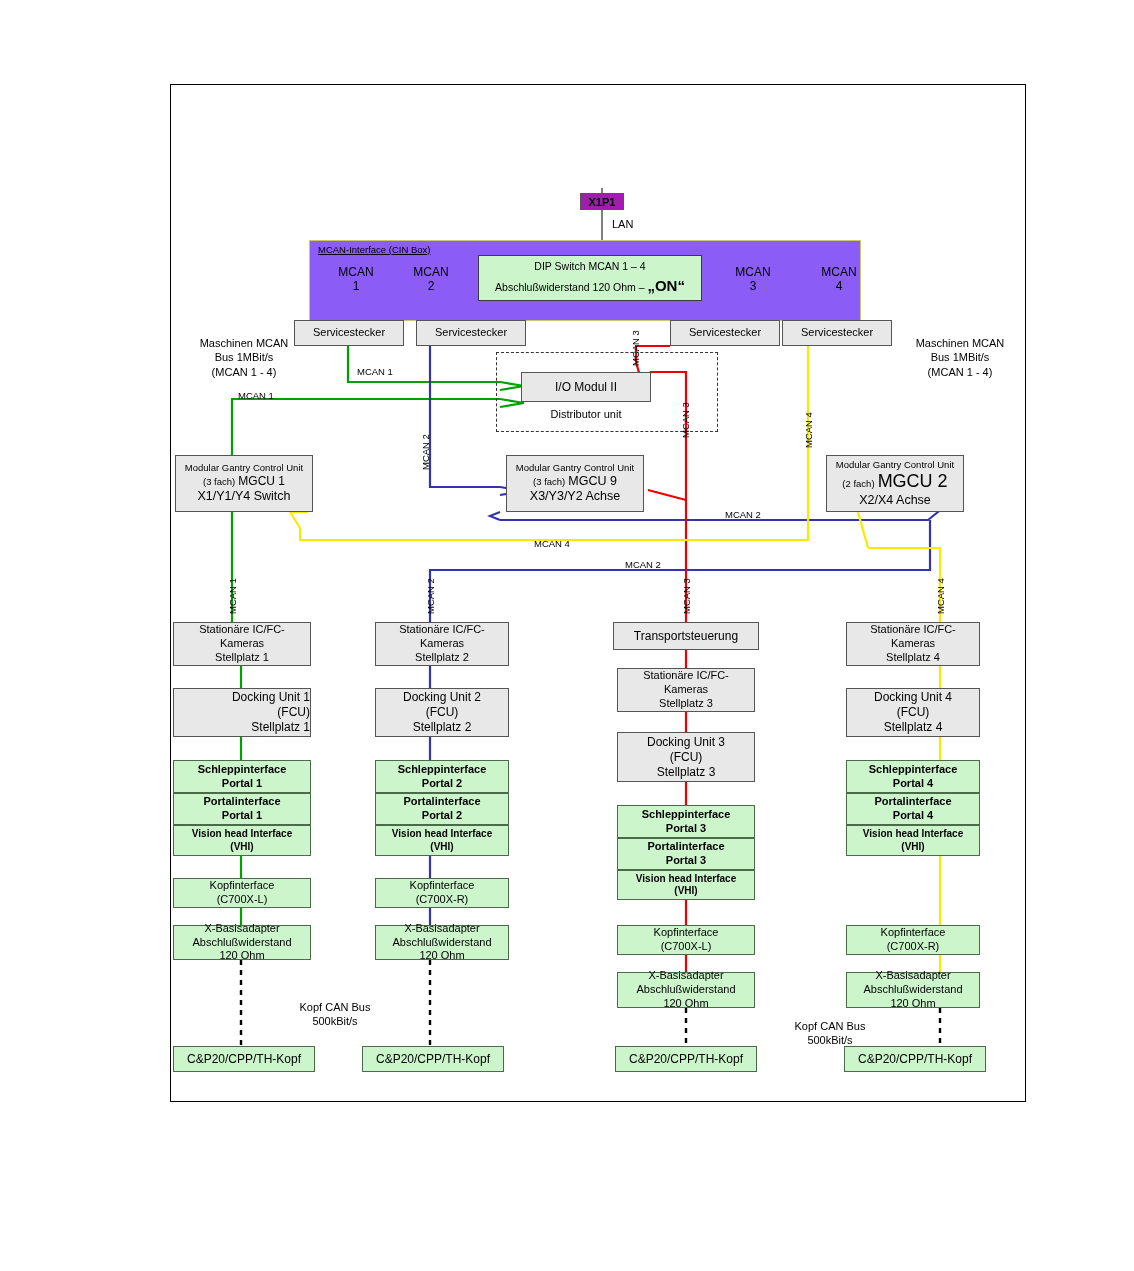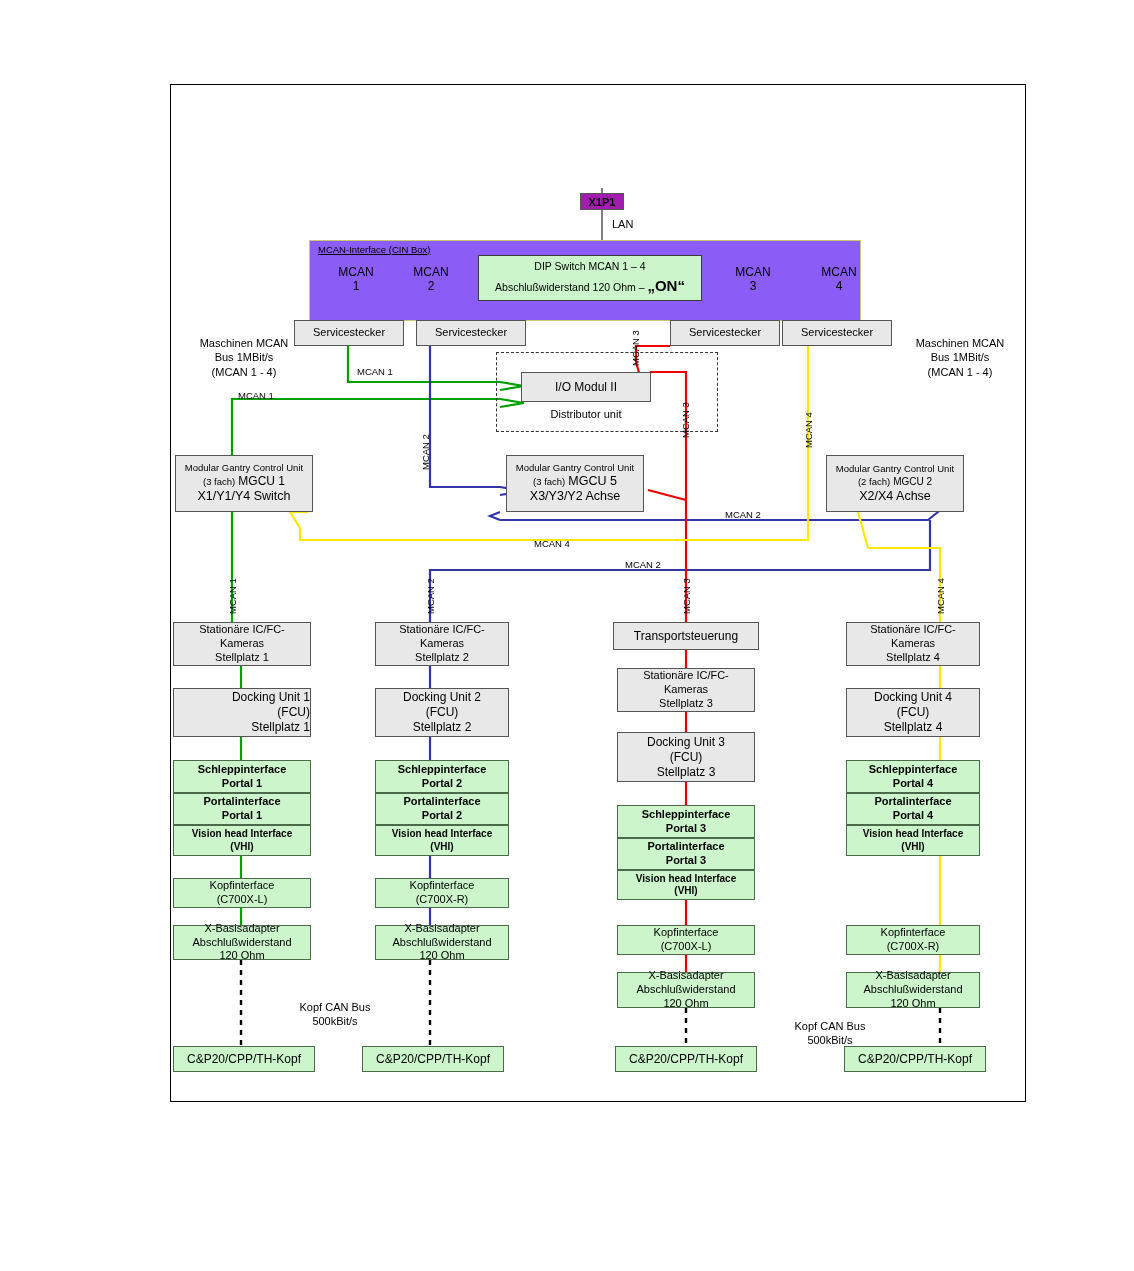--- a/index.html
+++ b/index.html
@@ -246,26 +246,26 @@
     <span>Distributor unit</span>
   </div>
 
   <div class="box" style="left:175px; top:455px; width:138px; height:57px;">
     <span class="l1" style="font-size:9.5px">Modular Gantry Control Unit</span>
     <span class="l2"><span style="font-size:9.5px">(3 fach)</span> <span style="font-size:12px">MGCU 1</span></span>
     <span class="l3" style="font-size:12.5px">X1/Y1/Y4 Switch</span>
   </div>
   <div class="box" style="left:506px; top:455px; width:138px; height:57px;">
     <span class="l1" style="font-size:9.5px">Modular Gantry Control Unit</span>
-    <span class="l2"><span style="font-size:9.5px">(3 fach)</span> <span style="font-size:12.5px">MGCU 5</span></span>
+    <span class="l2"><span style="font-size:9.5px">(3 fach)</span> <span style="font-size:12.5px">MGCU 9</span></span>
     <span class="l3" style="font-size:12.5px">X3/Y3/Y2 Achse</span>
   </div>
   <div class="box" style="left:826px; top:455px; width:138px; height:57px;">
     <span class="l1" style="font-size:9.5px">Modular Gantry Control Unit</span>
-    <span class="l2"><span style="font-size:9.5px">(2 fach)</span> <span style="font-size:10px">MGCU 2</span></span>
+    <span class="l2"><span style="font-size:9.5px">(2 fach)</span> <span style="font-size:18px">MGCU 2</span></span>
     <span class="l3" style="font-size:12.5px">X2/X4 Achse</span>
   </div>
 
   <div class="box" style="left:613px; top:622px; width:146px; height:28px; font-size:12px;">
     <span>Transportsteuerung</span>
   </div>
 
   <div class="box" style="left:173px; top:622px; width:138px; height:44px;">
     <span class="l1">Stationäre IC/FC-</span>
     <span class="l2">Kameras</span>

